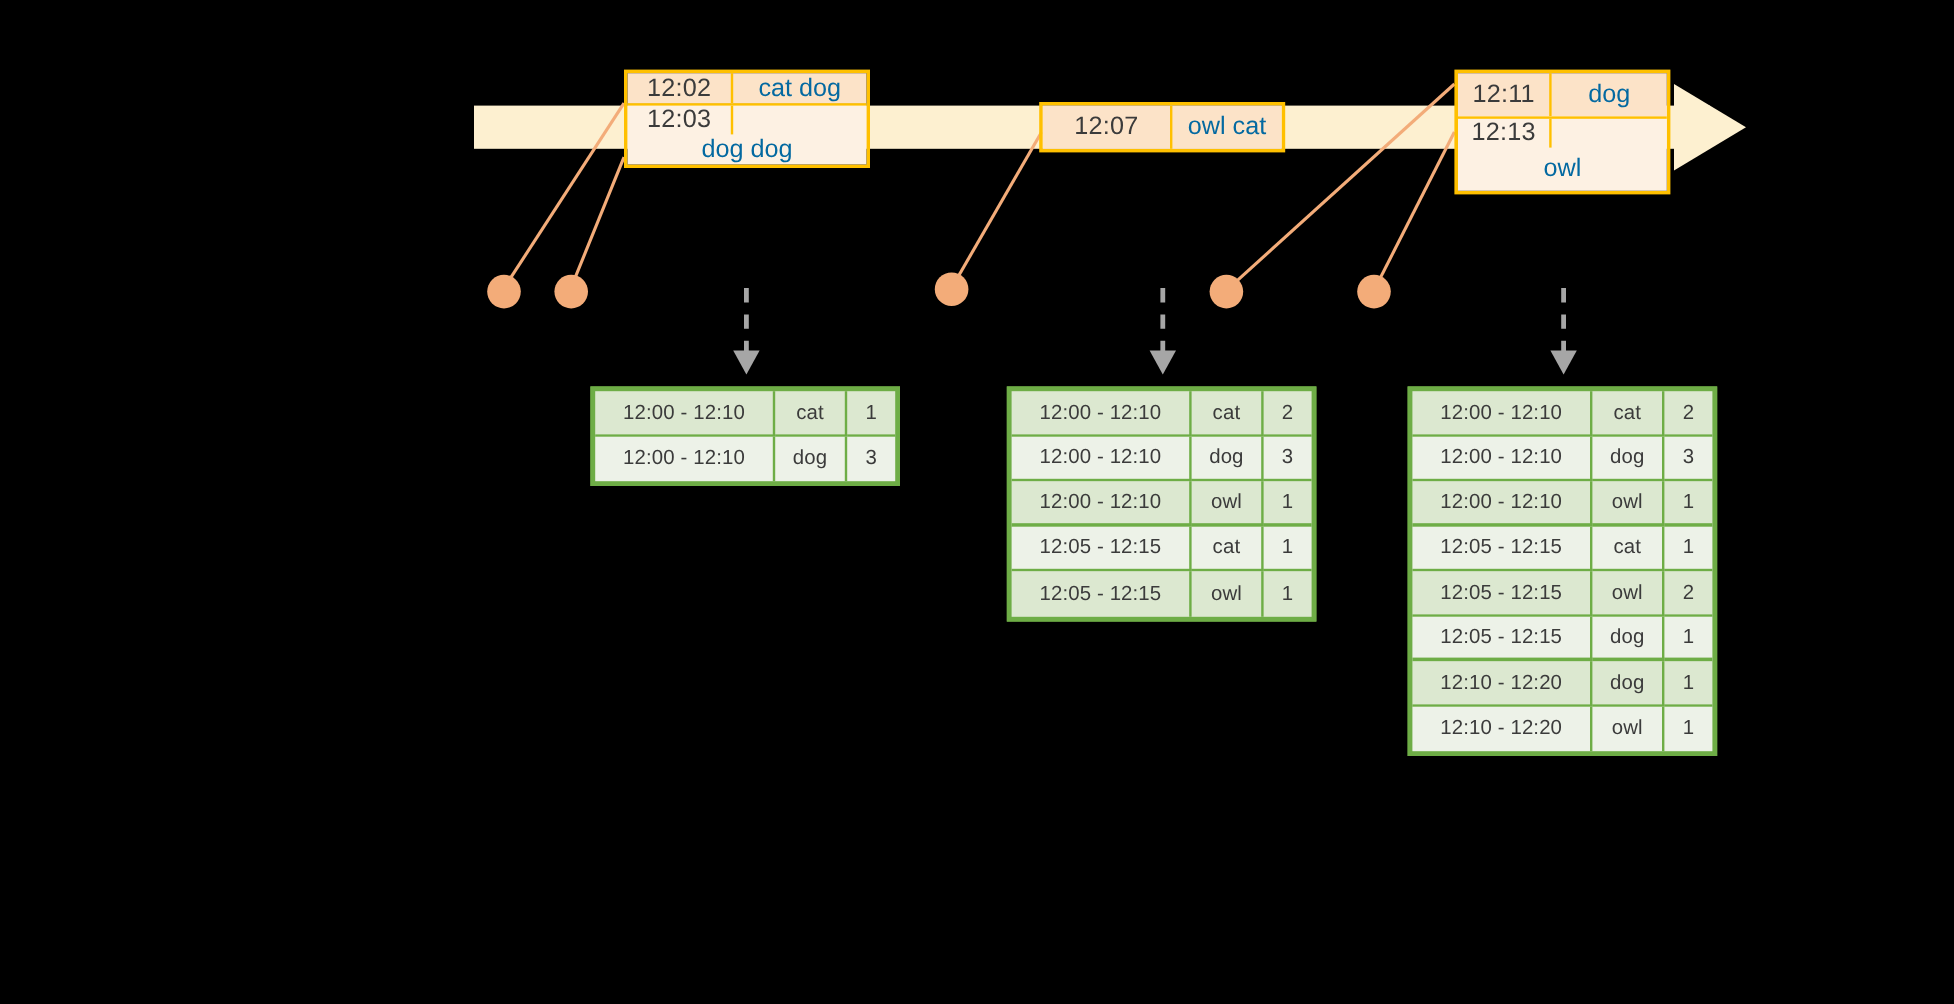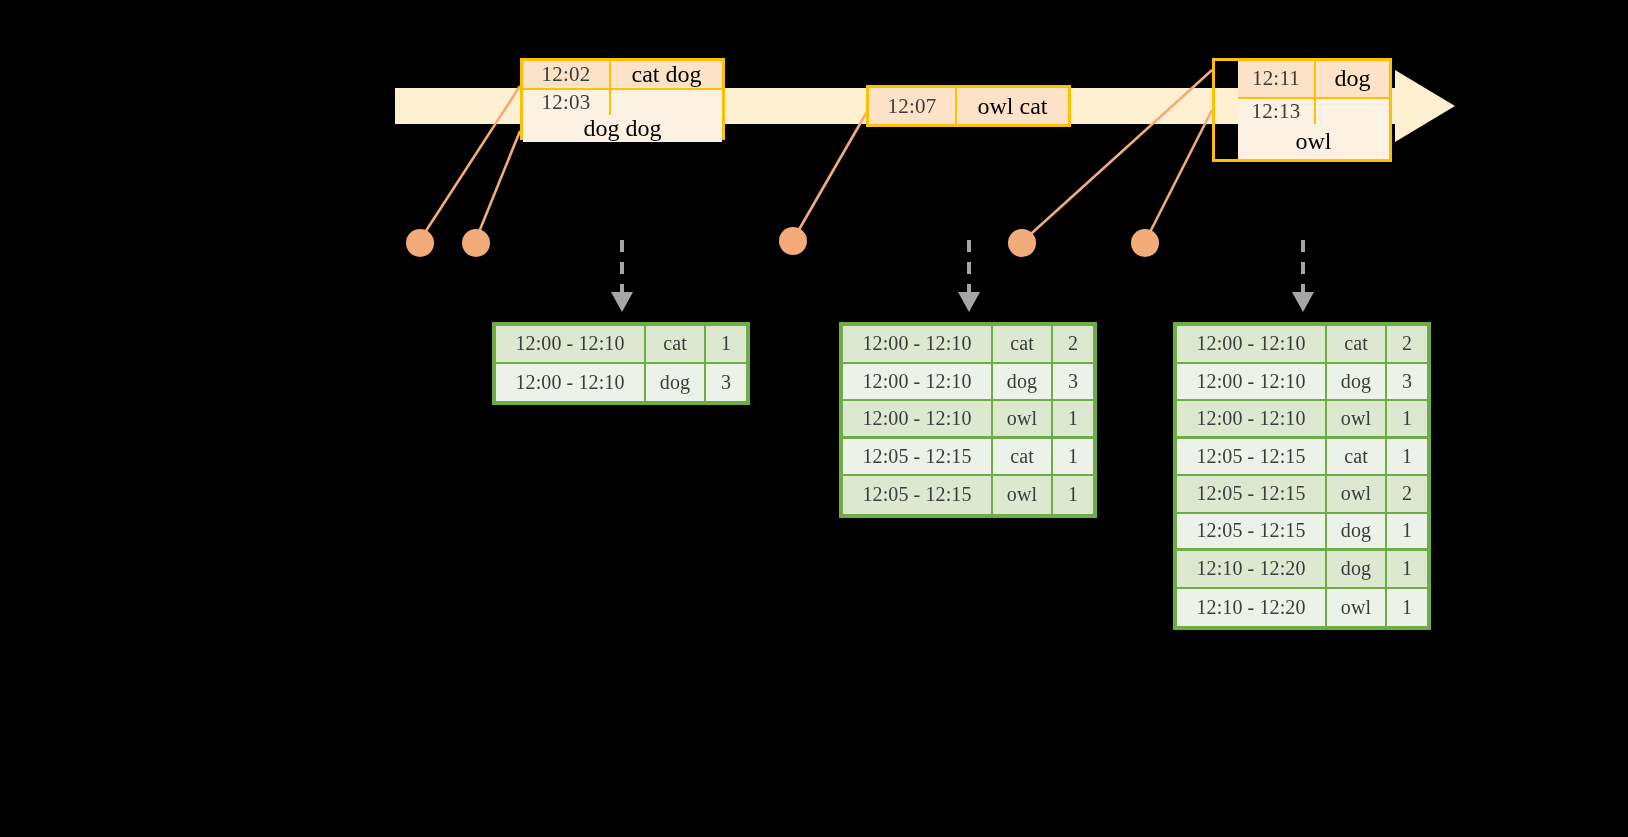--- a/index.html
+++ b/index.html
@@ -5,21 +5,21 @@
   html, body {
     margin: 0;
     padding: 0;
     background: #000000;
   }
   #canvas {
     position: relative;
     width: 1628px;
     height: 837px;
     background: #000000;
-    font-family: Liberation Serif, serif;
+    font-family: Liberation Sans, sans-serif;
     overflow: hidden;
   }
   
   #timeline-svg {
     position: absolute;
     left: 0; top: 0;
     width: 1628px;
     height: 837px;
     pointer-events: none;
   }
@@ -50,22 +50,22 @@
     font-size: 21px;
     color: #3b3b3b;
     letter-spacing: .2px;
   }
   .event-words {
     box-sizing: border-box;
     flex: 1 1 auto;
     display: flex;
     align-items: center;
     justify-content: center;
-    font-size: 24px;
-    color: #000000;
+    font-size: 21px;
+    color: #0369a1;
   }
   
   .result-table {
     position: absolute;
     border: 4px solid #6EAD46;
     box-sizing: border-box;
     background: #6EAD46;
     display: flex;
     flex-direction: column;
   }
@@ -74,21 +74,21 @@
     height: 37.5px;
     box-sizing: border-box;
   }
   .res-row.alt0 { background: #DCE8D0; }
   .res-row.alt1 { background: #EDF2E8; }
   .res-cell {
     box-sizing: border-box;
     display: flex;
     align-items: center;
     justify-content: center;
-    font-size: 20px;
+    font-size: 17px;
     color: #3b3b3b;
     border-right: 2px solid #6EAD46;
     border-bottom: 2px solid #6EAD46;
     letter-spacing: .1px;
   }
   .res-cell.last { border-right: none; }
   .res-row.lastrow .res-cell { border-bottom: none; }
   .res-row.groupend .res-cell { border-bottom: 3px solid #6EAD46; }
   .c-window { width: 150px; }
   .c-word   { width: 60px; text-align: center; }
@@ -140,26 +140,26 @@
       <span class="event-words">cat dog</span>
     </div>
     <div class="event-row shade-light">
       <span class="event-time" style="width:88px;">12:03</span>
       <span class="event-words">dog dog</span>
     </div>
   </div>
 
   <div class="event-box" style="left:866px; top:85px; width:205px; height:42px;">
     <div class="event-row shade-dark">
-      <span class="event-time" style="width:88px;">12:07</span>
+      <span class="event-time" style="width:108px;">12:07</span>
       <span class="event-words">owl cat</span>
     </div>
   </div>
 
-  <div class="event-box" style="left:1212px; top:58px; width:180px; height:104px;padding-left:23px;">
+  <div class="event-box" style="left:1212px; top:58px; width:180px; height:104px;">
     <div class="event-row shade-dark">
       <span class="event-time" style="width:78px;">12:11</span>
       <span class="event-words">dog</span>
     </div>
     <div class="event-row shade-light">
       <span class="event-time" style="width:78px;text-align:center;">12:13</span>
       <span class="event-words">owl</span>
     </div>
   </div>
 

